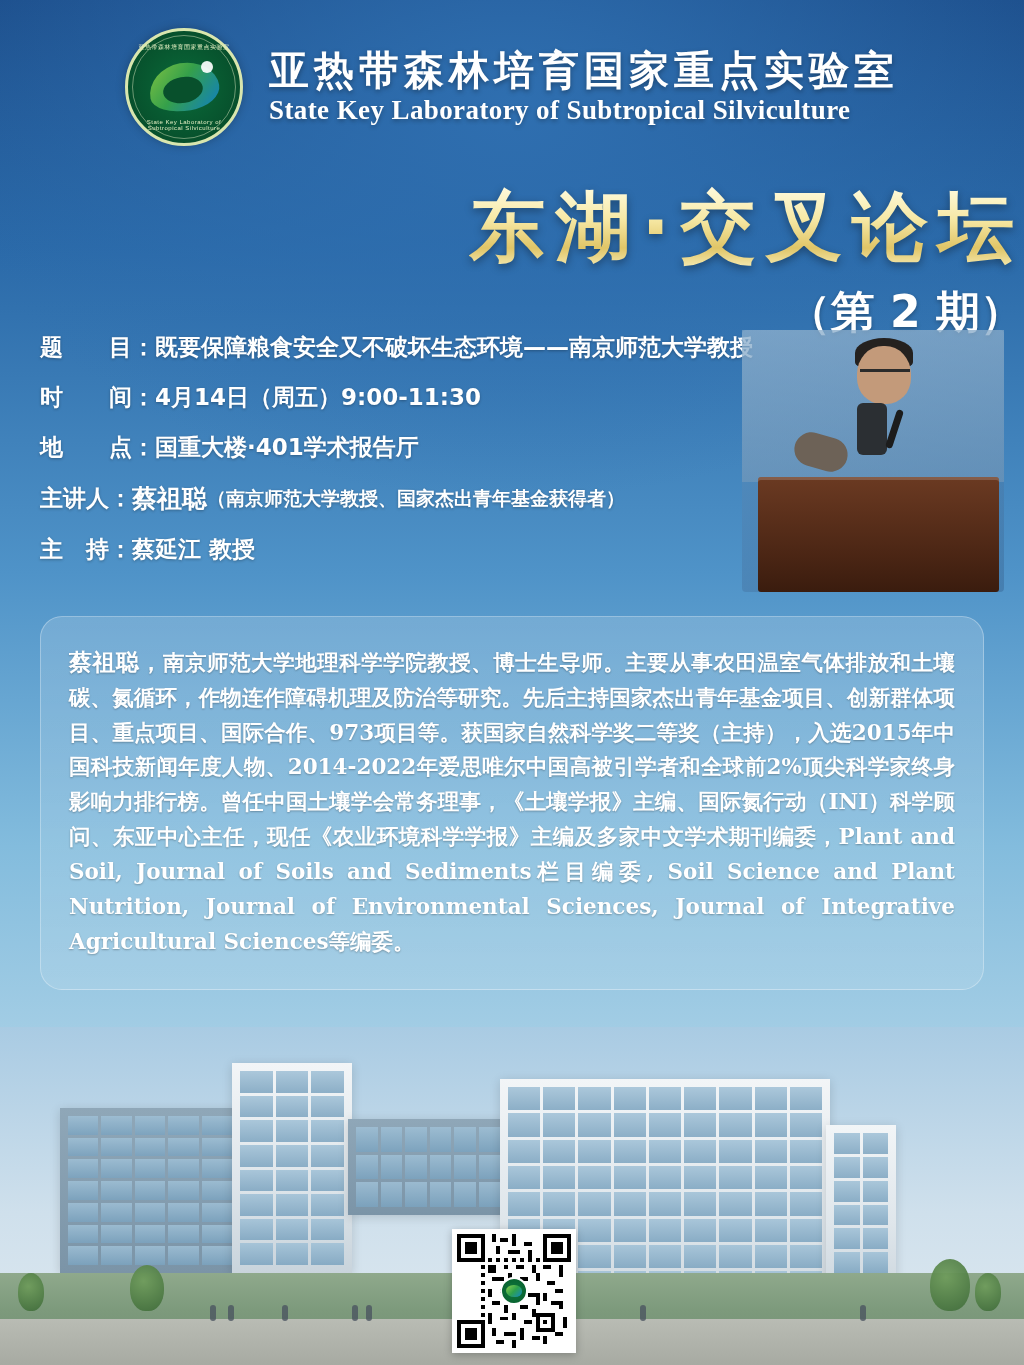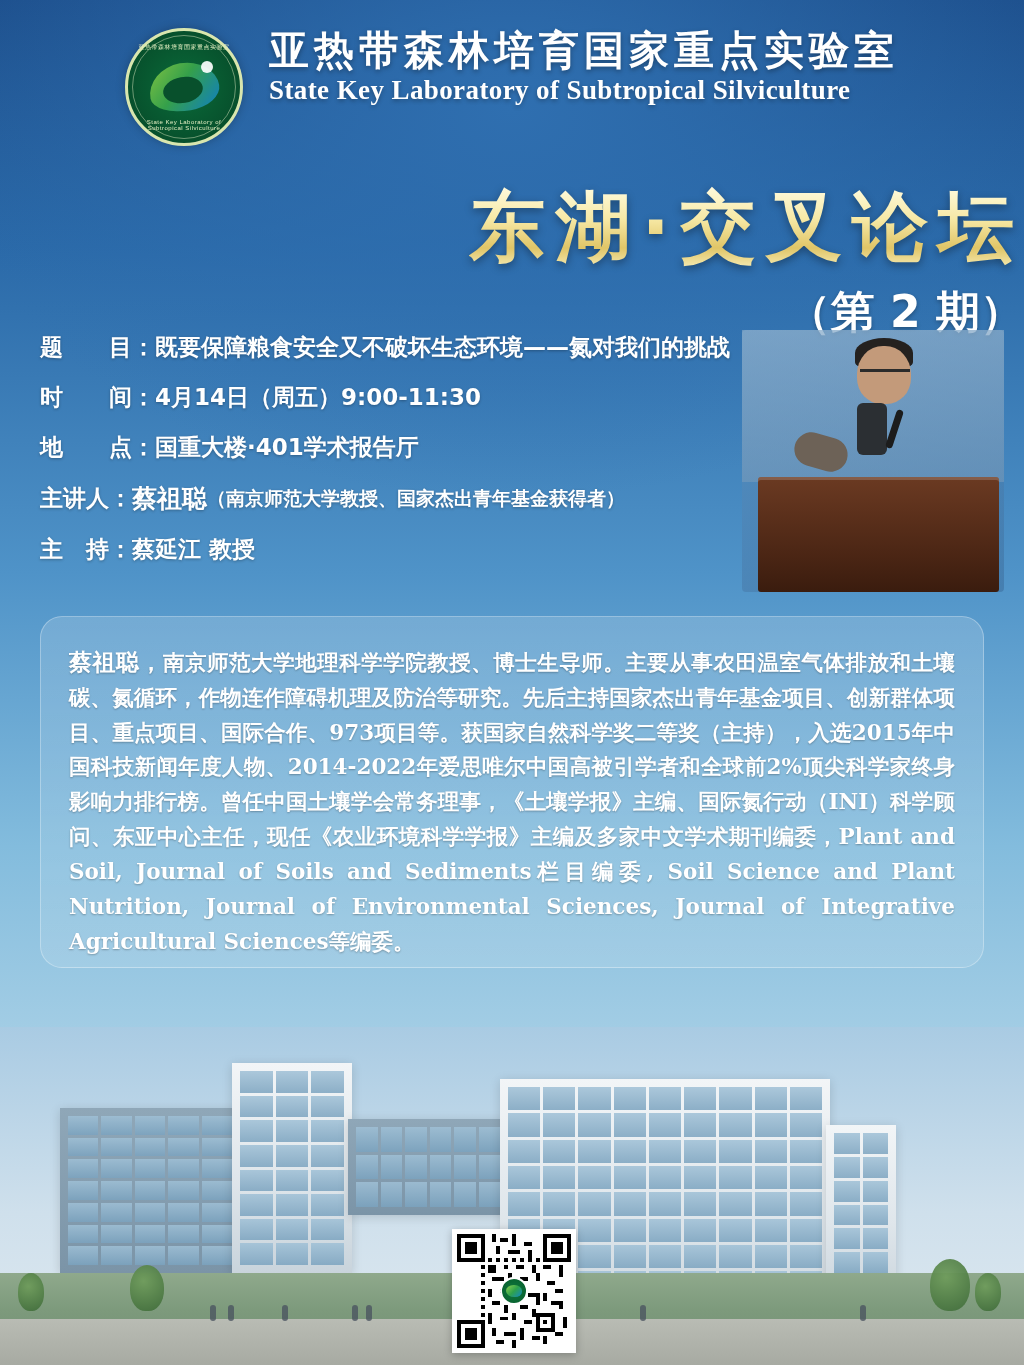--- a/index.html
+++ b/index.html
@@ -12,21 +12,21 @@
     position: relative;
     width: 1024px; height: 1365px;
     overflow: hidden;
     background:
       radial-gradient(ellipse 900px 600px at 50% 8%, #2f6fb0 0%, rgba(47,111,176,0) 65%),
       linear-gradient(180deg, #1d4f8c 0%, #2a69a8 18%, #4f93c8 42%, #83bcdd 62%, #a8d0e6 78%, #b9d9ea 100%);
   }
   
   #header {
     position: absolute; top: 28px; left: 0; width: 100%;
-    display: flex; align-items: flex-start; justify-content: center;
+    display: flex; align-items: center; justify-content: center;
     gap: 26px;
   }
   #logo {
     width: 118px; height: 118px; border-radius: 50%;
     background: radial-gradient(circle at 50% 50%, #0a6b3a 0%, #07502c 70%, #043c21 100%);
     border: 3px solid #d9e6ae;
     display: flex; align-items: center; justify-content: center;
     position: relative; flex: none;
     box-shadow: 0 0 10px rgba(0,0,0,.25);
   }
@@ -180,21 +180,21 @@
     position: absolute; left: 57%; top: 30%;
     width: 7px; height: 40px; border-radius: 4px;
     background: #1c1c1c; transform: rotate(18deg);
   }
   
   #bio {
     position: absolute; top: 616px; left: 40px; right: 40px;
     background: linear-gradient(180deg, rgba(255,255,255,.17) 0%, rgba(255,255,255,.11) 100%);
     border: 1px solid rgba(255,255,255,.30);
     border-radius: 22px;
-    padding: 26px 28px 8px 28px;
+    padding: 26px 28px 30px 28px;
     color: #ffffff;
   }
   #bio p {
     margin: 0;
     font-family: "DejaVu Serif", "Liberation Serif", serif;
     font-size: 21.5px;
     font-weight: 700;
     line-height: 1.62;
     text-align: justify;
     text-justify: inter-ideograph;
@@ -292,21 +292,21 @@
   </div>
 
   <div id="forum-row">
     <div id="forum-title">东湖·交叉论坛</div>
     <div id="forum-issue">（第 2 期）</div>
   </div>
 
   <div id="info">
     <div class="info-row">
       <span class="info-label">题　　目：</span>
-      <span class="info-value">既要保障粮食安全又不破坏生态环境——氮对我们的挑战</span>
+      <span class="info-value">既要保障粮食安全又不破坏生态环境——南京师范大学教授</span>
     </div>
     <div class="info-row">
       <span class="info-label">时　　间：</span>
       <span class="info-value">4月14日（周五）9:00-11:30</span>
     </div>
     <div class="info-row">
       <span class="info-label">地　　点：</span>
       <span class="info-value">国重大楼·401学术报告厅</span>
     </div>
     <div class="info-row">

